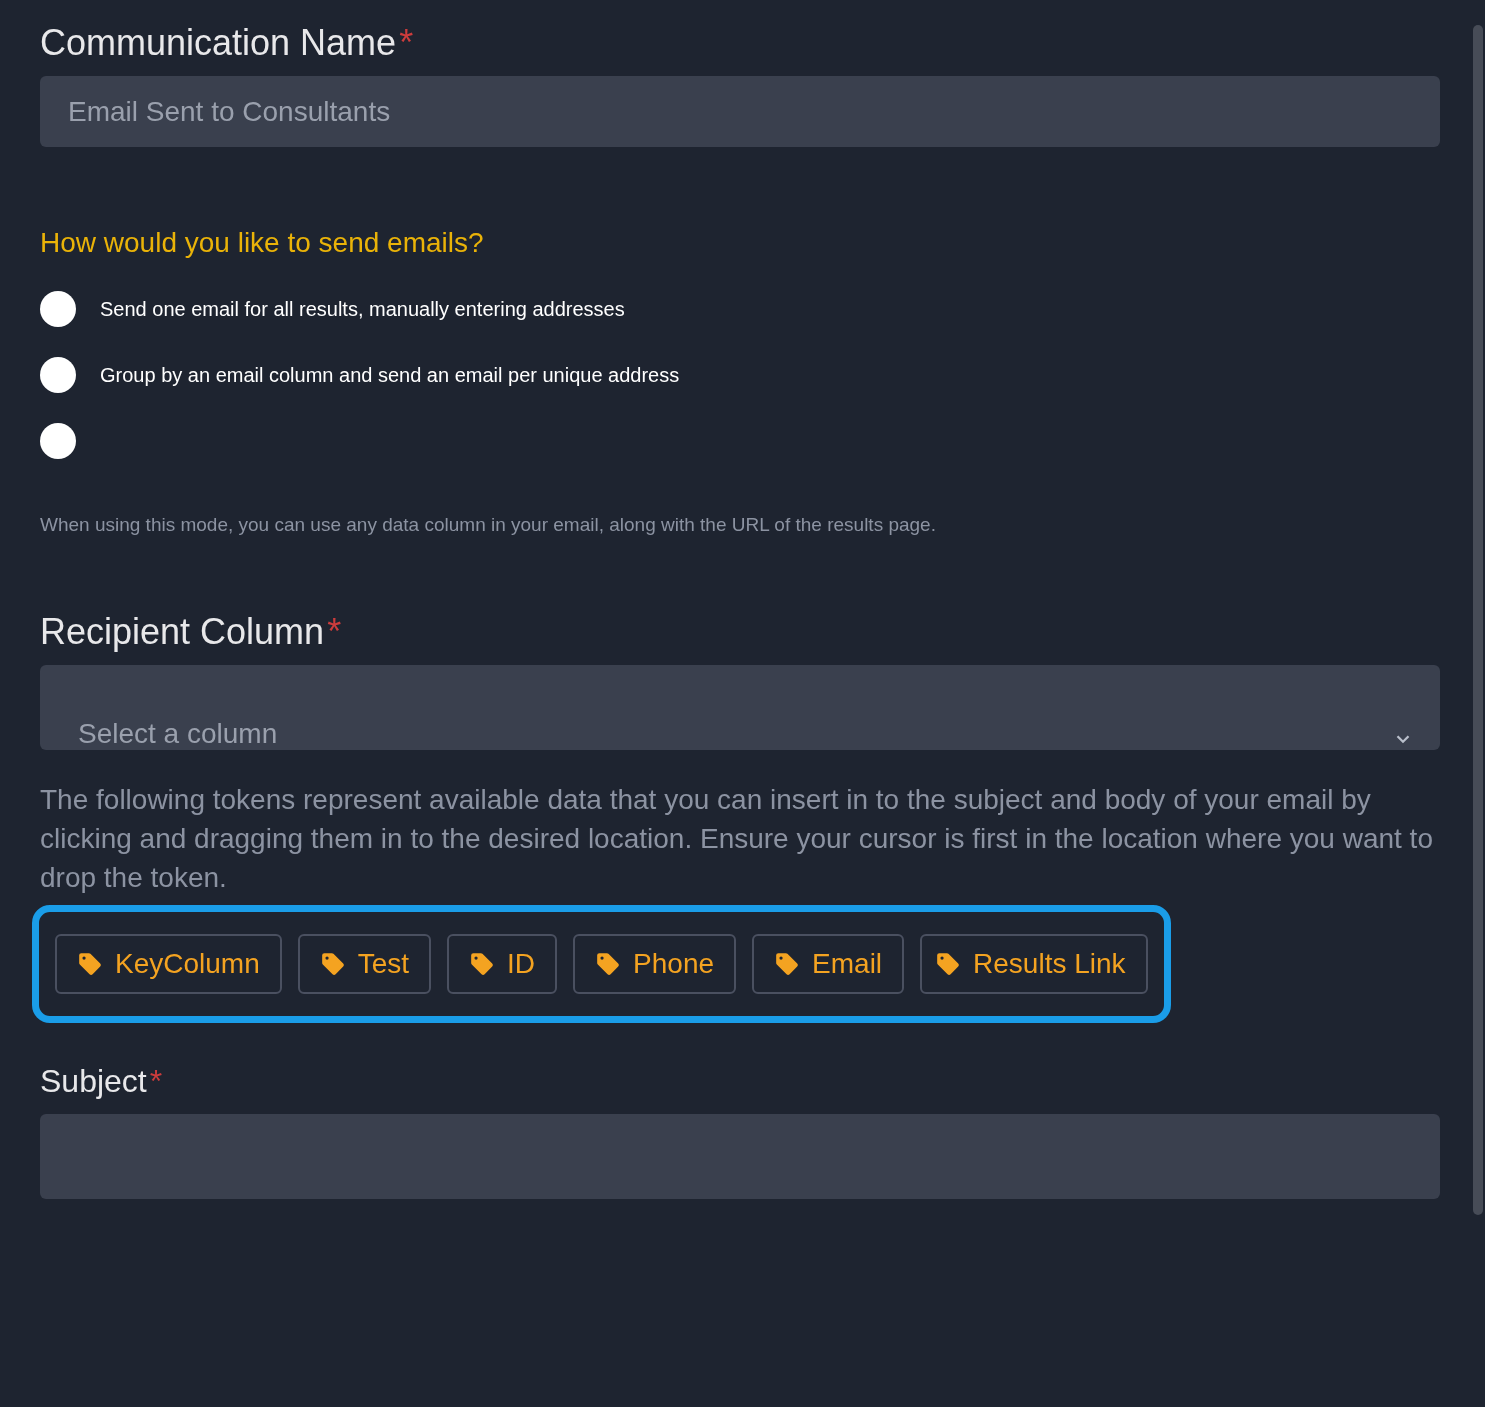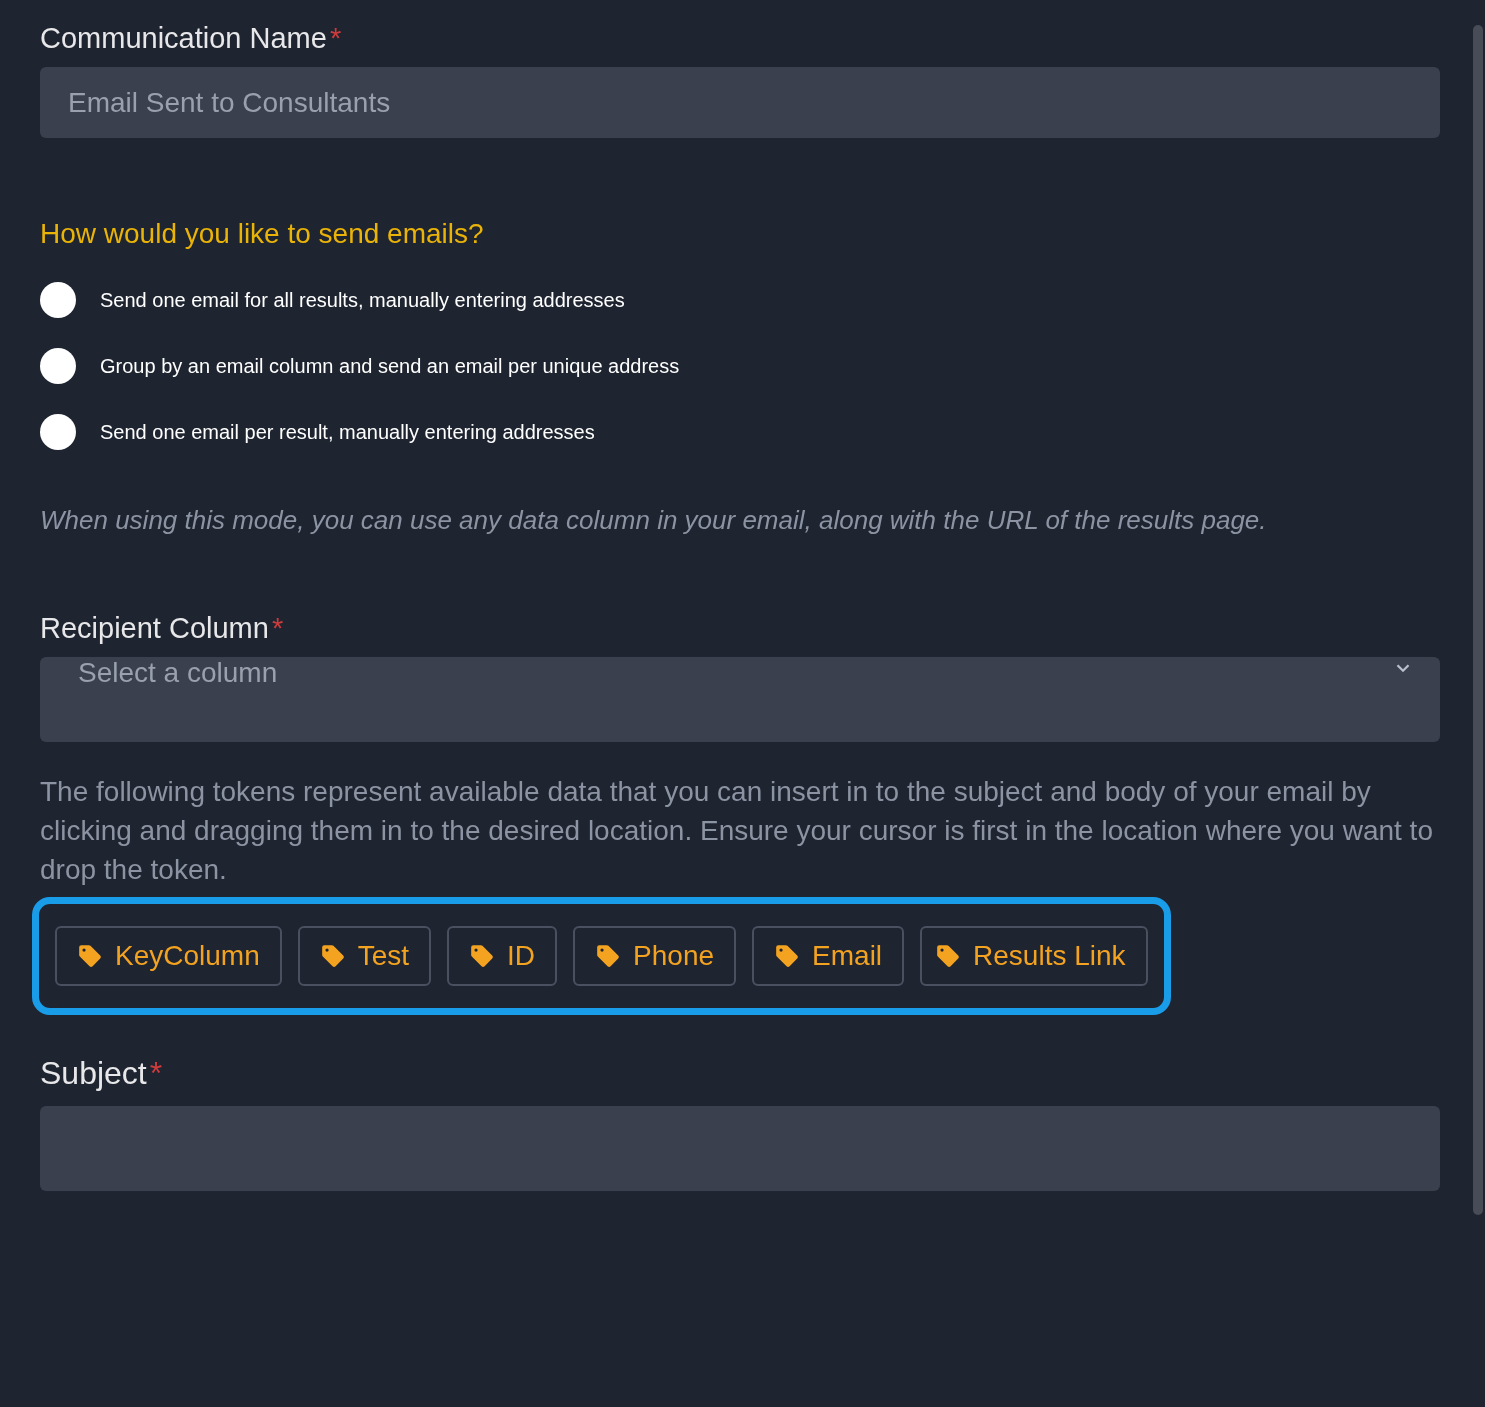--- a/index.html
+++ b/index.html
@@ -28,21 +28,21 @@
   .scrollbar-thumb {
     position: absolute;
     right: 2px;
     top: 3px;
     width: 10px;
     height: 1190px;
     background: #474c57;
     border-radius: 5px;
   }
   .field-label {
-    font-size: 29px;
+    font-size: 36px;
     font-weight: 400;
     color: #e8e8ea;
     margin-top: 22px;
     margin-bottom: 12px;
   }
   .required {
     color: #cc3c3c;
     margin-left: 3px;
   }
   .text-input {
@@ -89,34 +89,33 @@
     display: inline-flex;
     align-items: center;
     border: 7px solid #1a9de8;
     border-radius: 16px;
     padding: 18px 28px 18px 22px;
     margin-left: -28px;
     margin-bottom: 24px;
   }
   .highlight-wrap .radio-row { margin-bottom: 0; }
   .mode-help {
-    font-size: 26px;
+    font-size: 19px;
     color: #8c93a2;
     margin-top: 52px;
     line-height: 1.45;
     max-width: 1400px;
-    font-style: italic;
   }
   .select-box {
     width: 1400px;
     height: 85px;
     background: #3a404e;
     border-radius: 6px;
     display: flex;
-    align-items: flex-start;
+    align-items: flex-end;
     justify-content: space-between;
     padding: 0 26px 0 38px;
     margin-top: 4px;
   }
   .select-placeholder {
     font-size: 28px;
     color: #9aa0ad;
   }
   .chevron {
     width: 22px;
@@ -197,21 +196,20 @@
     </div>
 
     <div class="radio-row">
       <div class="radio-circle"></div>
       <div class="radio-label">Group by an email column and send an email per unique address</div>
     </div>
 
 
     <div class="radio-row">
       <div class="radio-circle"></div>
-      <div class="radio-label">Send one email per result, manually entering addresses</div>
     </div>
 
   </div>
 
   
   <div class="mode-help">When using this mode, you can use any data column in your email, along with the URL of the results page.</div>
 
   
   <div class="field-label" style="margin-top:72px;">
     <span>Recipient Column</span><span class="required">*</span>

